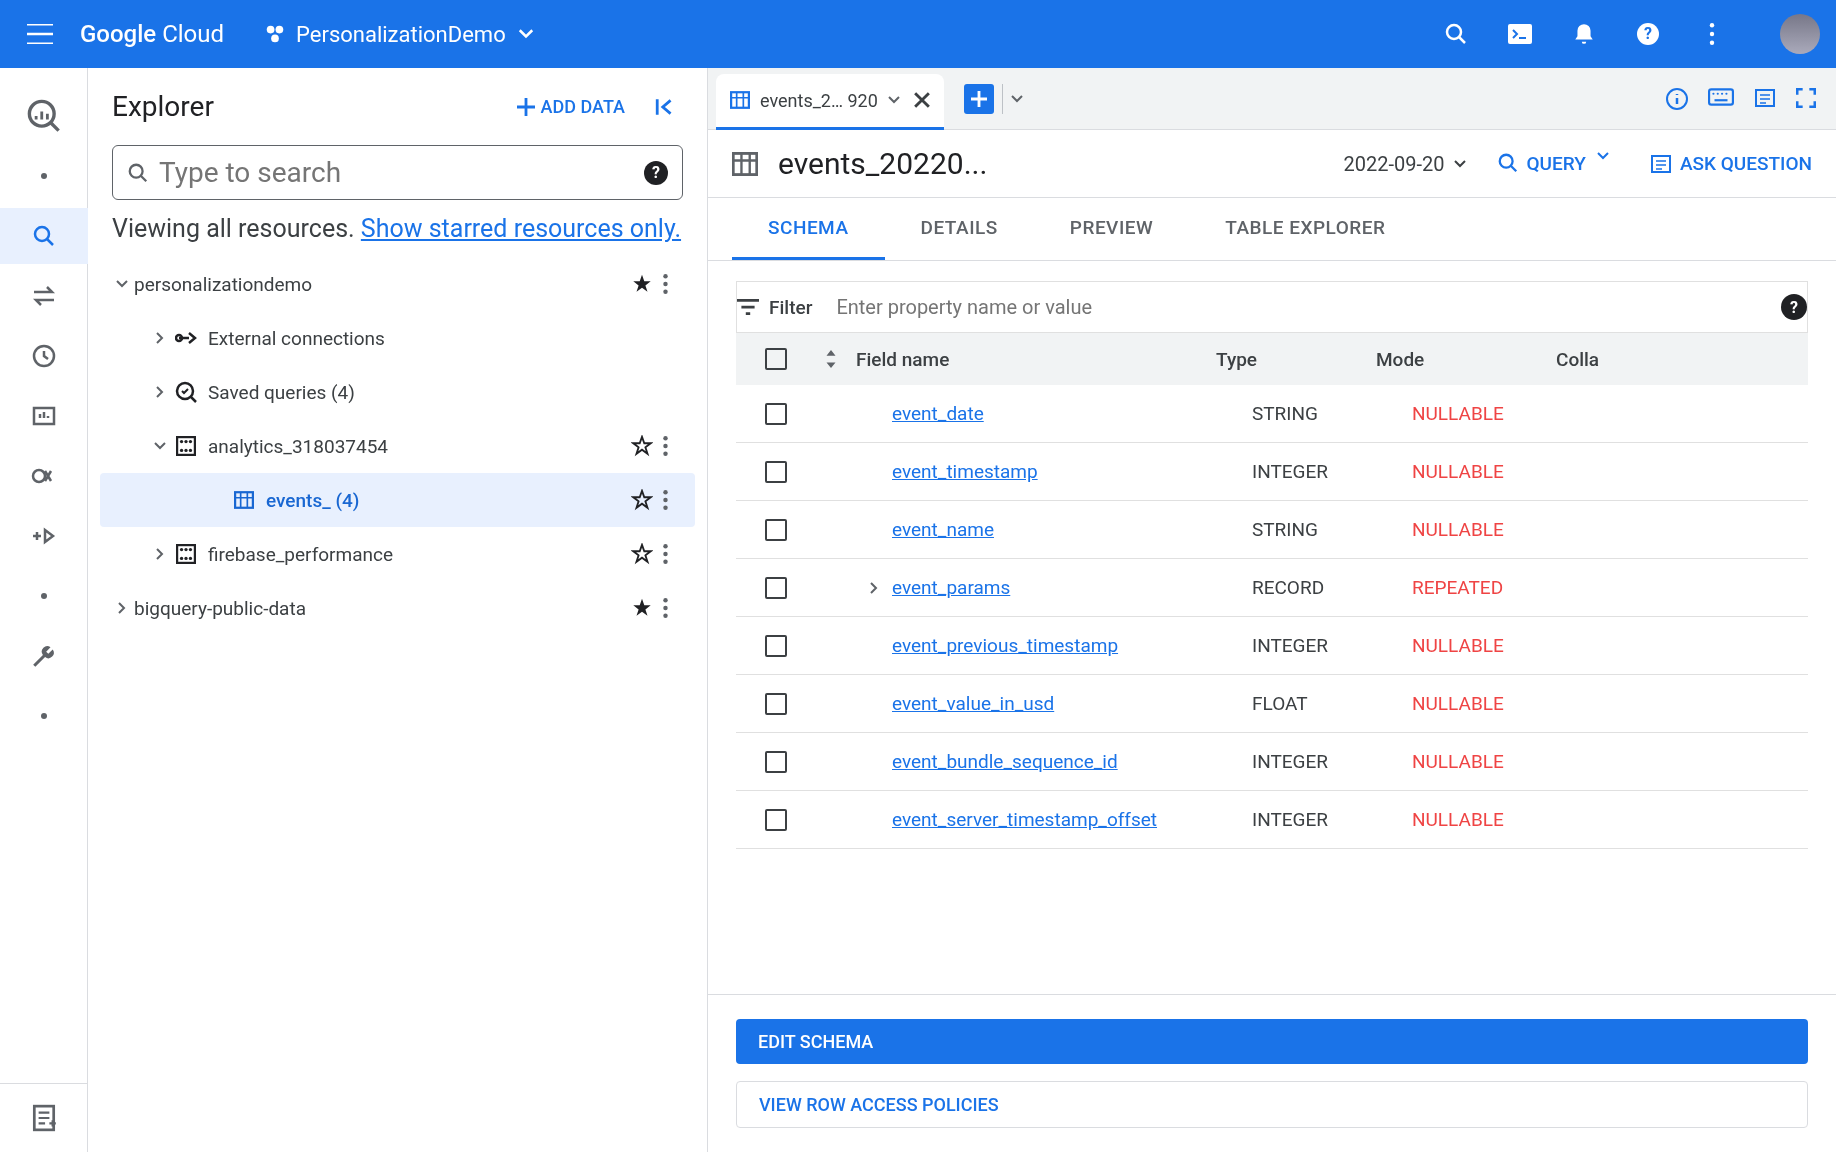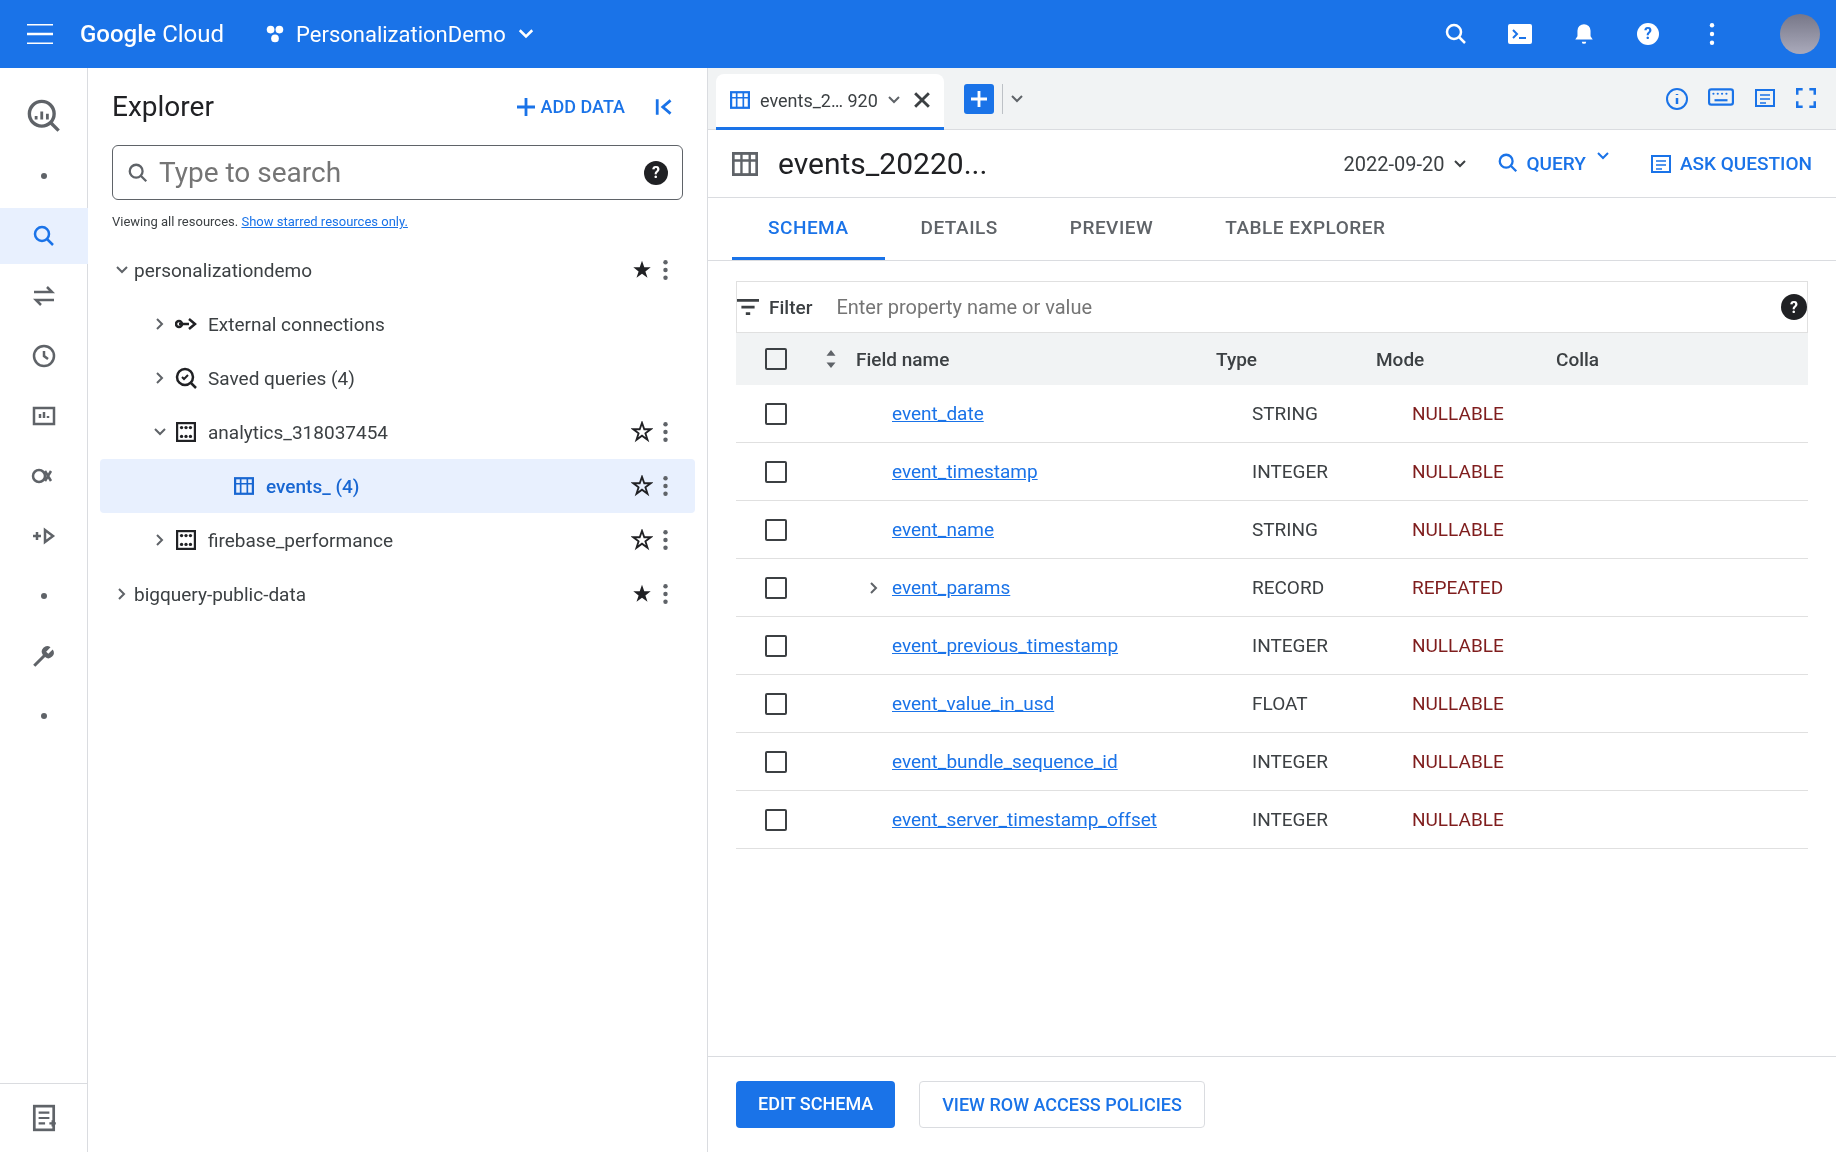--- a/index.html
+++ b/index.html
@@ -28,21 +28,21 @@
 .explorer { width: 620px; border-right: 1px solid #dadce0; display: flex; flex-direction: column; }
 .explorer-hdr { display: flex; align-items: center; padding: 20px 24px; }
 .explorer-hdr h1 { font-size: 28px; font-weight: 400; color: #202124; flex: 1; }
 .add-data-btn { color: #1a73e8; font-size: 18px; font-weight: 500; display: flex; align-items: center; cursor: pointer; padding: 8px 10px; }
 .add-data-btn svg { margin-right: 6px; }
 .collapse-btn { color: #1a73e8; cursor: pointer; padding: 8px; margin-left: 12px; }
 .search-wrap { padding: 0 24px; }
 .search-box { display: flex; align-items: center; border: 1px solid #5f6368; border-radius: 6px; padding: 10px 14px; }
 .search-box input { border: none; outline: none; flex: 1; font-size: 28px; color: #5f6368; margin-left: 10px; }
 .search-box .help-circle { width: 24px; height: 24px; background: #202124; color: #fff; border-radius: 50%; display: flex; align-items: center; justify-content: center; font-weight: bold; font-size: 16px; }
-.view-txt { padding: 14px 24px; font-size: 13px; color: #3c4043; }
+.view-txt { padding: 14px 24px; font-size: 25px; color: #3c4043; }
 .view-txt a { color: #1a73e8; text-decoration: underline; }
 .tree { padding: 0 12px; }
 .tree-row { display: flex; align-items: center; height: 54px; padding-left: 10px; cursor: pointer; border-radius: 4px; }
 .tree-row.selected { background: #e8f0fe; }
 .tree-expand { width: 24px; height: 24px; display: flex; align-items: center; justify-content: center; color: #5f6368; }
 .tree-icon { width: 28px; display: flex; align-items: center; justify-content: center; margin-right: 8px; }
 .tree-label { flex: 1; font-size: 19px; color: #3c4043; }
 .tree-row.selected .tree-label { color: #1967d2; font-weight: 500; }
 .tree-star { width: 32px; cursor: pointer; }
 .tree-menu { width: 32px; cursor: pointer; color: #5f6368; }
@@ -78,26 +78,26 @@
 
 .schema-table { flex: 1; overflow: hidden; }
 .schema-head-row { display: flex; align-items: center; height: 52px; background: #f1f3f4; padding: 0 10px; }
 .schema-row { display: flex; align-items: center; height: 58px; border-bottom: 1px solid #e0e0e0; padding: 0 10px; }
 .col-check { width: 60px; display: flex; justify-content: center; }
 .col-sort { width: 50px; display: flex; justify-content: center; color: #5f6368; }
 .col-expand { width: 36px; display: flex; justify-content: center; color: #5f6368; }
 .col-name { width: 360px; font-size: 19px; }
 .col-name a { color: #1a73e8; text-decoration: underline; }
 .col-type { width: 160px; font-size: 19px; color: #3c4043; }
-.col-mode { width: 180px; font-size: 19px; color: #7f1d1d; }
+.col-mode { width: 180px; font-size: 19px; color: #ef4444; }
 .col-coll { flex: 1; font-size: 19px; color: #3c4043; }
 .schema-head-row .col-name, .schema-head-row .col-type, .schema-head-row .col-mode, .schema-head-row .col-coll { font-weight: 500; color: #3c4043; }
 .checkbox { width: 22px; height: 22px; border: 2.5px solid #3c4043; border-radius: 2px; }
 
-.footer-actions { display: flex; gap: 24px; padding: 24px 28px; border-top: 1px solid #dadce0; }
+.footer-actions { display: flex; gap: 17px; padding: 24px 28px; border-top: 1px solid #dadce0; flex-direction: column; }
 .btn-primary { background: #1a73e8; color: #fff; padding: 12px 22px; border-radius: 4px; font-size: 18px; font-weight: 500; cursor: pointer; }
 .btn-outline { border: 1px solid #dadce0; color: #1a73e8; padding: 12px 22px; border-radius: 4px; font-size: 18px; font-weight: 500; cursor: pointer; }
 
 svg { display: block; }
 .dropdown-sep { width: 1px; height: 30px; background: #bdc1c6; margin: 0 8px; }
 </style>
 </head>
 <body>
 
 <div class="top-bar">

